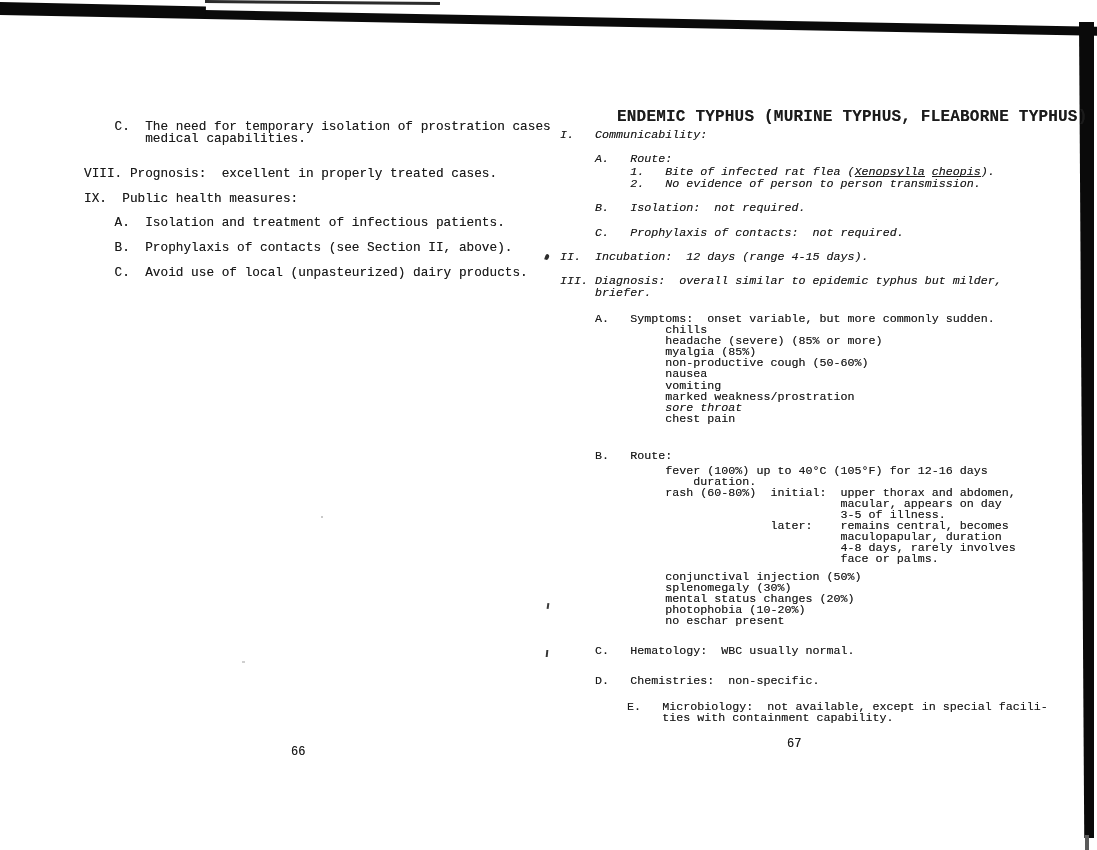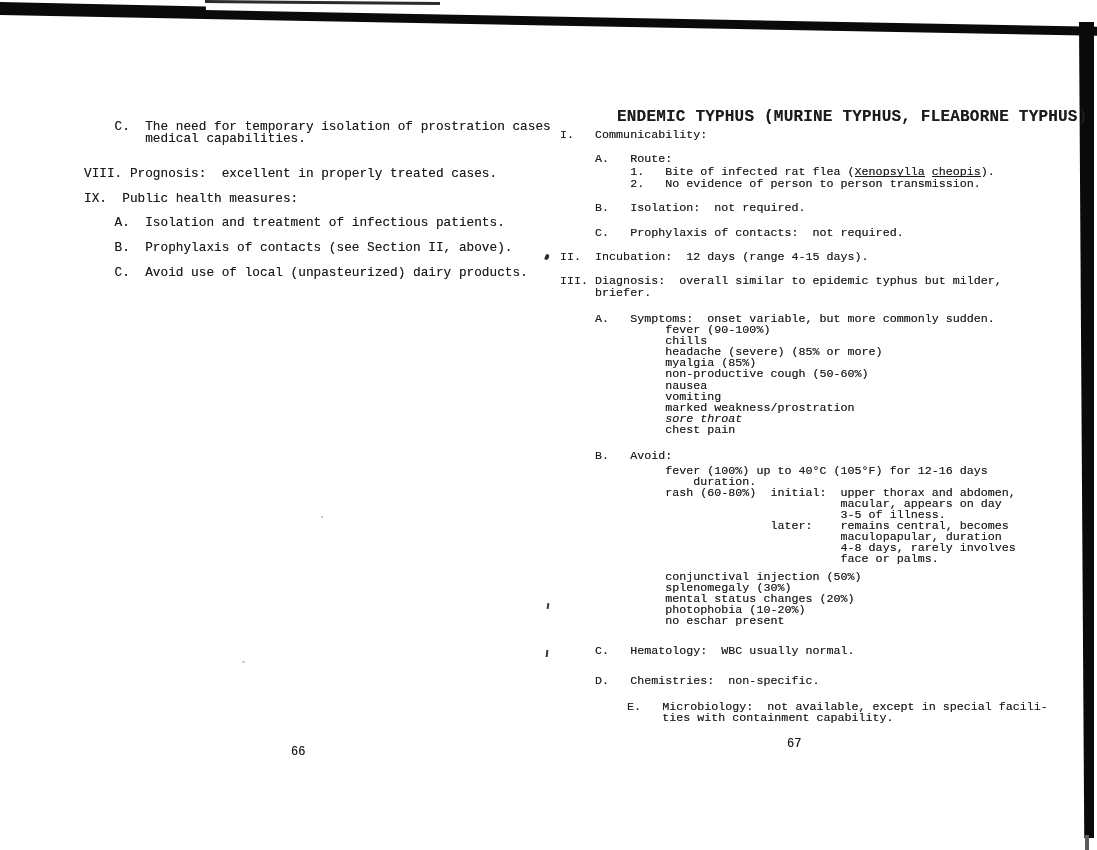--- a/index.html
+++ b/index.html
@@ -108,21 +108,21 @@
 </div>
 
 <div class="abs lp pagenum" style="left:291px;top:747px;">
   <div class="pg-line">66</div>
 </div>
 
 <div class="abs rp doc-title" style="left:617px;top:108px;">
   <span class="pg-line">ENDEMIC TYPHUS (MURINE TYPHUS, FLEABORNE TYPHUS)</span>
 </div>
 
-<div class="abs rp r-outline" style="left:560px;top:129px;">
+<div class="abs rp r-outline" style="left:560px;top:129px;font-style:italic;">
   <div class="pg-line">I.   Communicability:</div>
   <div class="pg-line"></div>
   <div class="pg-line">     A.   Route:</div>
   <div class="pg-line">          1.   Bite of infected rat flea (Xenopsylla cheopis).</div>
   <div class="pg-line">          2.   No evidence of person to person transmission.</div>
   <div class="pg-line"></div>
   <div class="pg-line">     B.   Isolation:  not required.</div>
   <div class="pg-line"></div>
   <div class="pg-line">     C.   Prophylaxis of contacts:  not required.</div>
   <div class="pg-line"></div>
@@ -130,34 +130,33 @@
   <div class="pg-line"></div>
   <div class="pg-line">III. Diagnosis:  overall similar to epidemic typhus but milder,</div>
   <div class="pg-line">     briefer.</div>
 </div>
 
 <div class="underline-mark" style="left:855px;top:176px;width:70px;"></div>
 <div class="underline-mark" style="left:932px;top:176px;width:49px;"></div>
 
 <div class="abs rp r-sym" style="left:560px;top:314px;">
   <div class="pg-line">     A.   Symptoms:  onset variable, but more commonly sudden.</div>
-  <div class="pg-line">               fever (90-100%)</div>
   <div class="pg-line">               chills</div>
   <div class="pg-line">               headache (severe) (85% or more)</div>
   <div class="pg-line">               myalgia (85%)</div>
   <div class="pg-line">               non-productive cough (50-60%)</div>
   <div class="pg-line">               nausea</div>
   <div class="pg-line">               vomiting</div>
   <div class="pg-line">               marked weakness/prostration</div>
   <div class="pg-line italic">               sore throat</div>
   <div class="pg-line">               chest pain</div>
 </div>
 
 <div class="abs rp r-single" style="left:560px;top:450px;">
-  <div class="pg-line">     B.   Avoid:</div>
+  <div class="pg-line">     B.   Route:</div>
 </div>
 
 <div class="abs rp r-signs" style="left:560px;top:466px;">
   <div class="pg-line">               fever (100%) up to 40°C (105°F) for 12-16 days</div>
   <div class="pg-line">                   duration.</div>
   <div class="pg-line">               rash (60-80%)  initial:  upper thorax and abdomen,</div>
   <div class="pg-line">                                        macular, appears on day</div>
   <div class="pg-line">                                        3-5 of illness.</div>
   <div class="pg-line">                              later:    remains central, becomes</div>
   <div class="pg-line">                                        maculopapular, duration</div>

